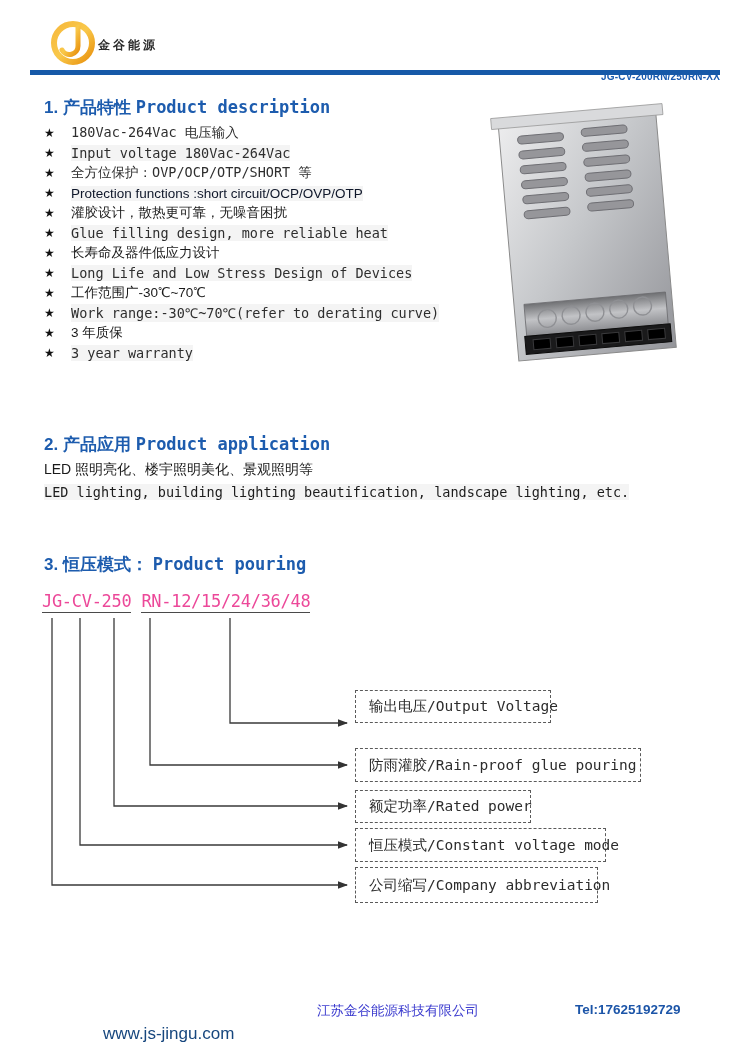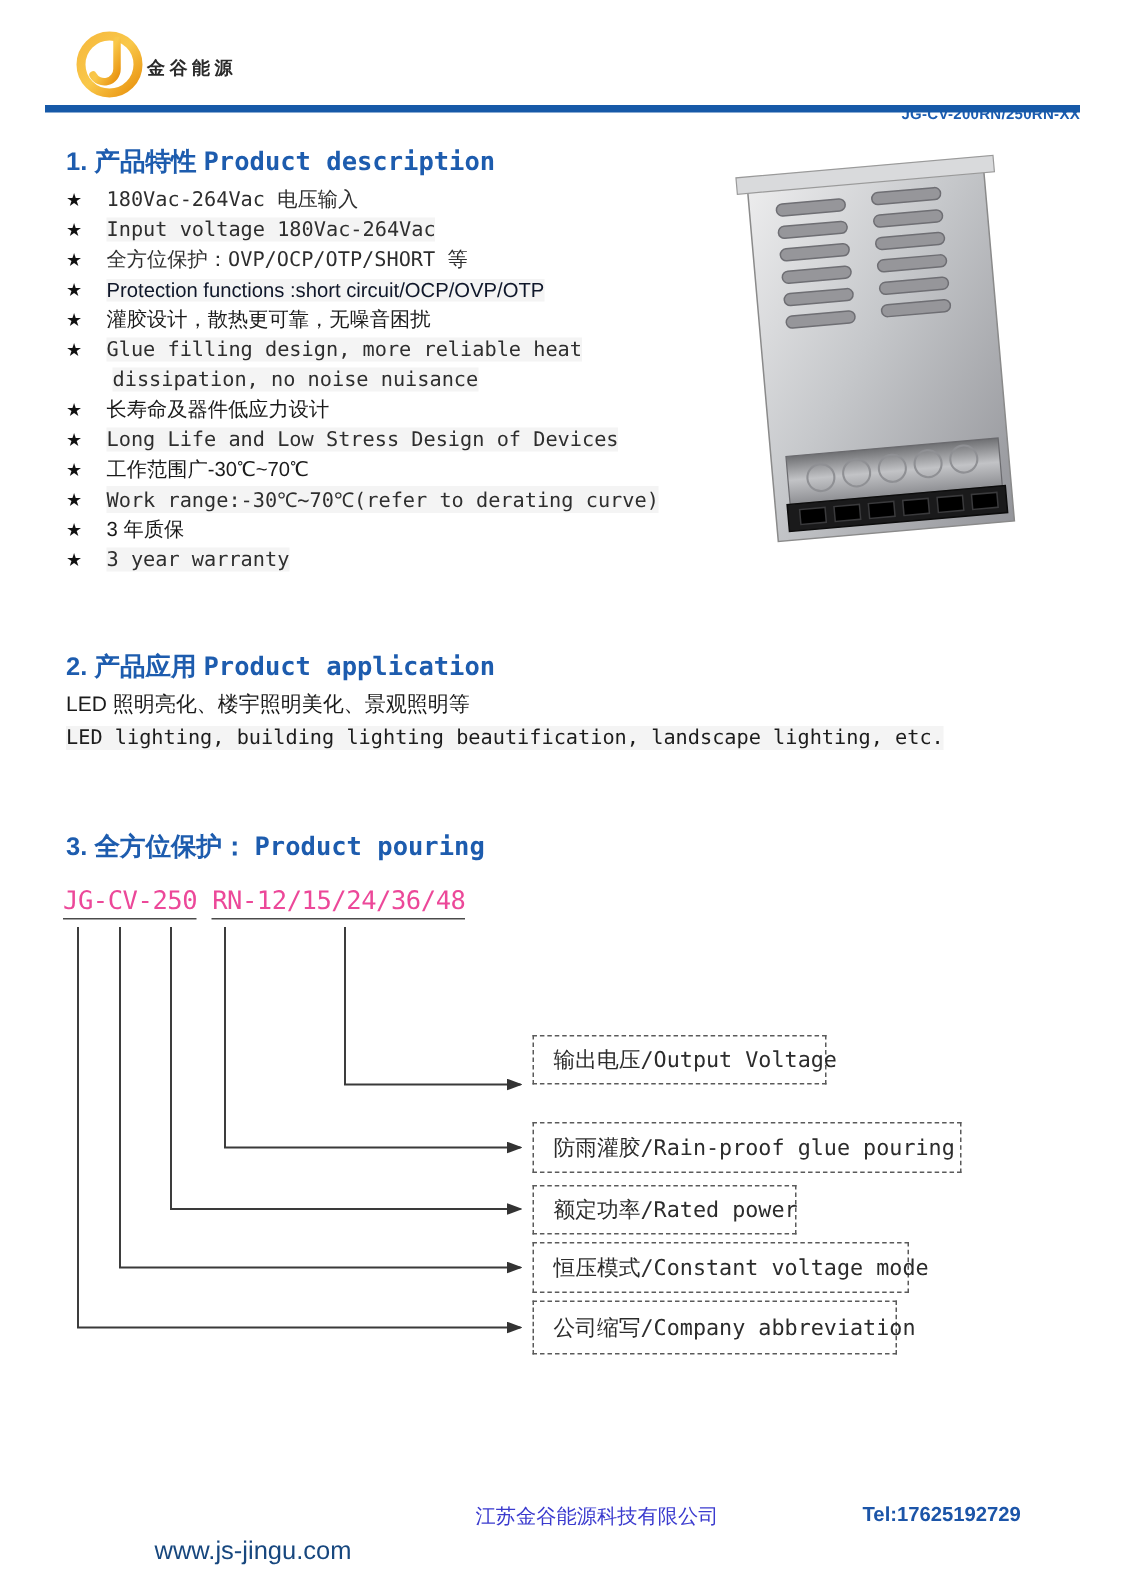--- a/index.html
+++ b/index.html
@@ -109,23 +109,20 @@
       <span class="f-sans hl">Protection functions :short circuit/OCP/OVP/OTP</span>
     </li>
   <li>
       <span class="star">★</span>
       <span class="f-cjk">灌胶设计，散热更可靠，无噪音困扰</span>
     </li>
   <li>
       <span class="star">★</span>
       <span class="f-mono hl">Glue filling design, more reliable heat</span>
     </li>
-  <li class="cont">
-      <span class="f-mono hl">dissipation, no noise nuisance</span>
-    </li>
   <li>
       <span class="star">★</span>
       <span class="f-cjk">长寿命及器件低应力设计</span>
     </li>
   <li>
       <span class="star">★</span>
       <span class="f-mono hl">Long Life and Low Stress Design of Devices</span>
     </li>
   <li>
       <span class="star">★</span>
@@ -206,21 +203,21 @@
 <div class="sec" style="top:433px;">
   <span>2.</span>
   <span>产品应用</span>
   <span class="en">Product application</span>
 </div>
 <div class="app-cn">LED 照明亮化、楼宇照明美化、景观照明等</div>
 <div class="app-en mono hl">LED lighting, building lighting beautification, landscape lighting, etc.</div>
 
 <div class="sec" style="top:553px;">
   <span>3.</span>
-  <span>全方位保护：</span>
+  <span>恒压模式：</span>
   <span class="en">Product pouring</span>
 </div>
 
 <div class="naming-code">
   <span class="seg">JG-CV-250</span><span class="gap"></span><span class="seg">RN-12/15/24/36/48</span>
 </div>
 
 <svg class="diagram-svg" width="750" height="330" viewBox="0 0 750 330">
   <defs>
     <marker id="arrow" markerWidth="8" markerHeight="8" refX="7" refY="3" orient="auto">

